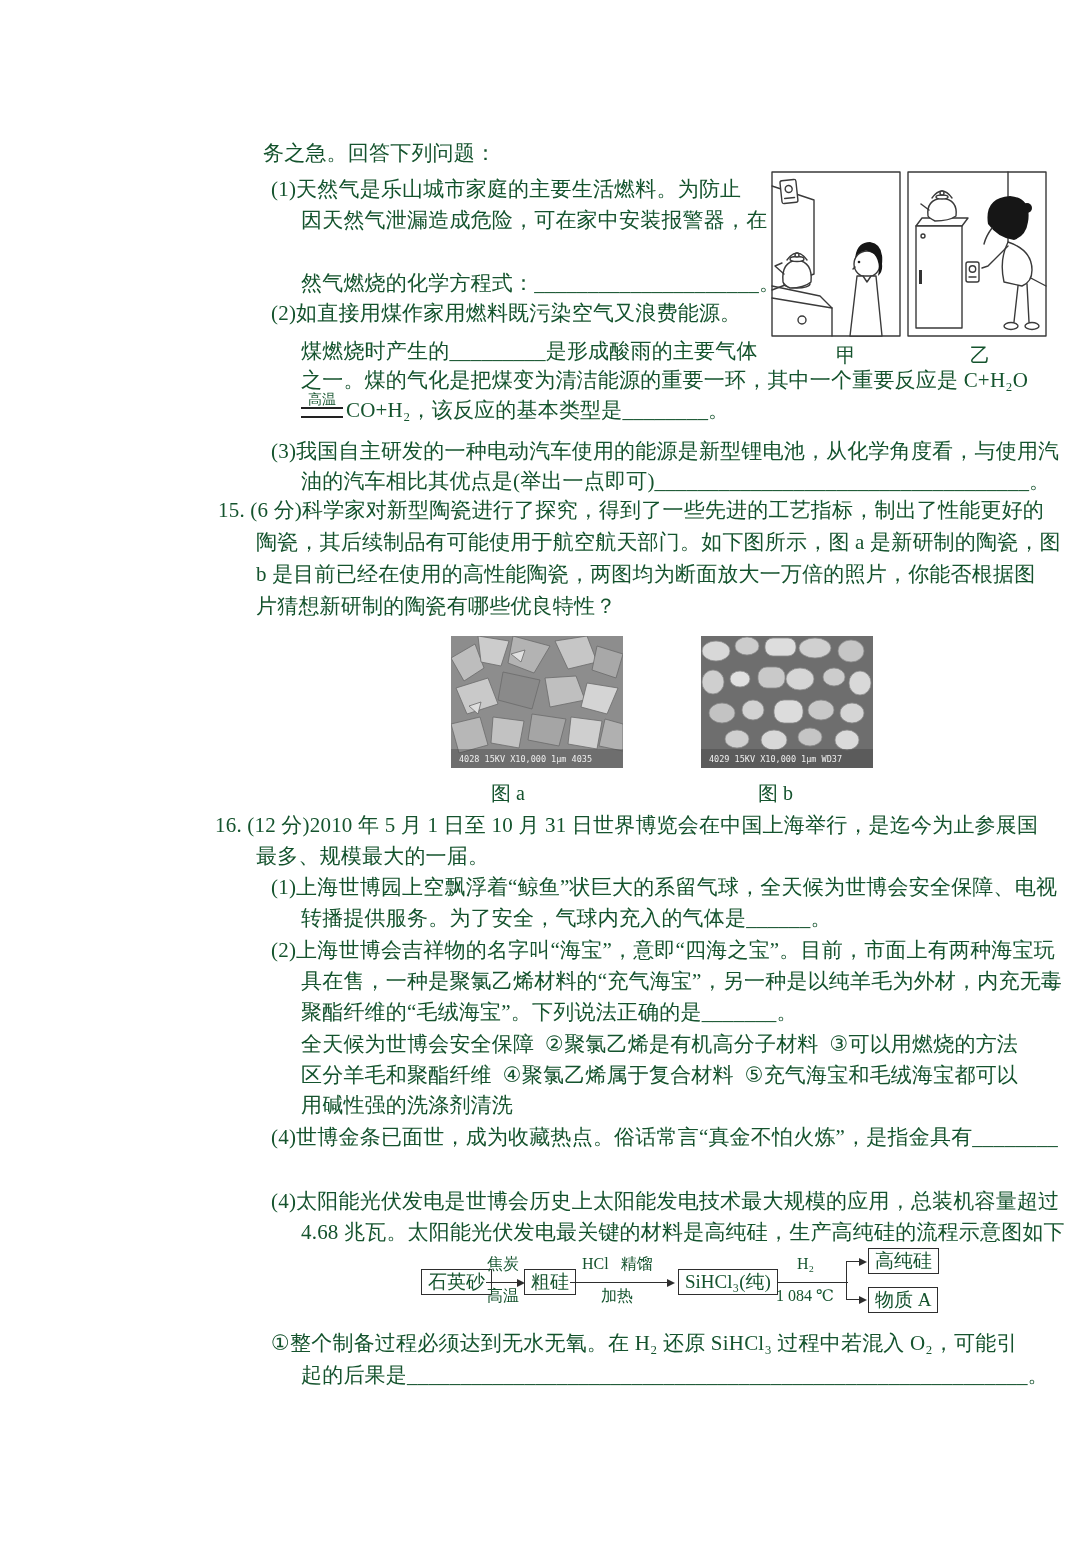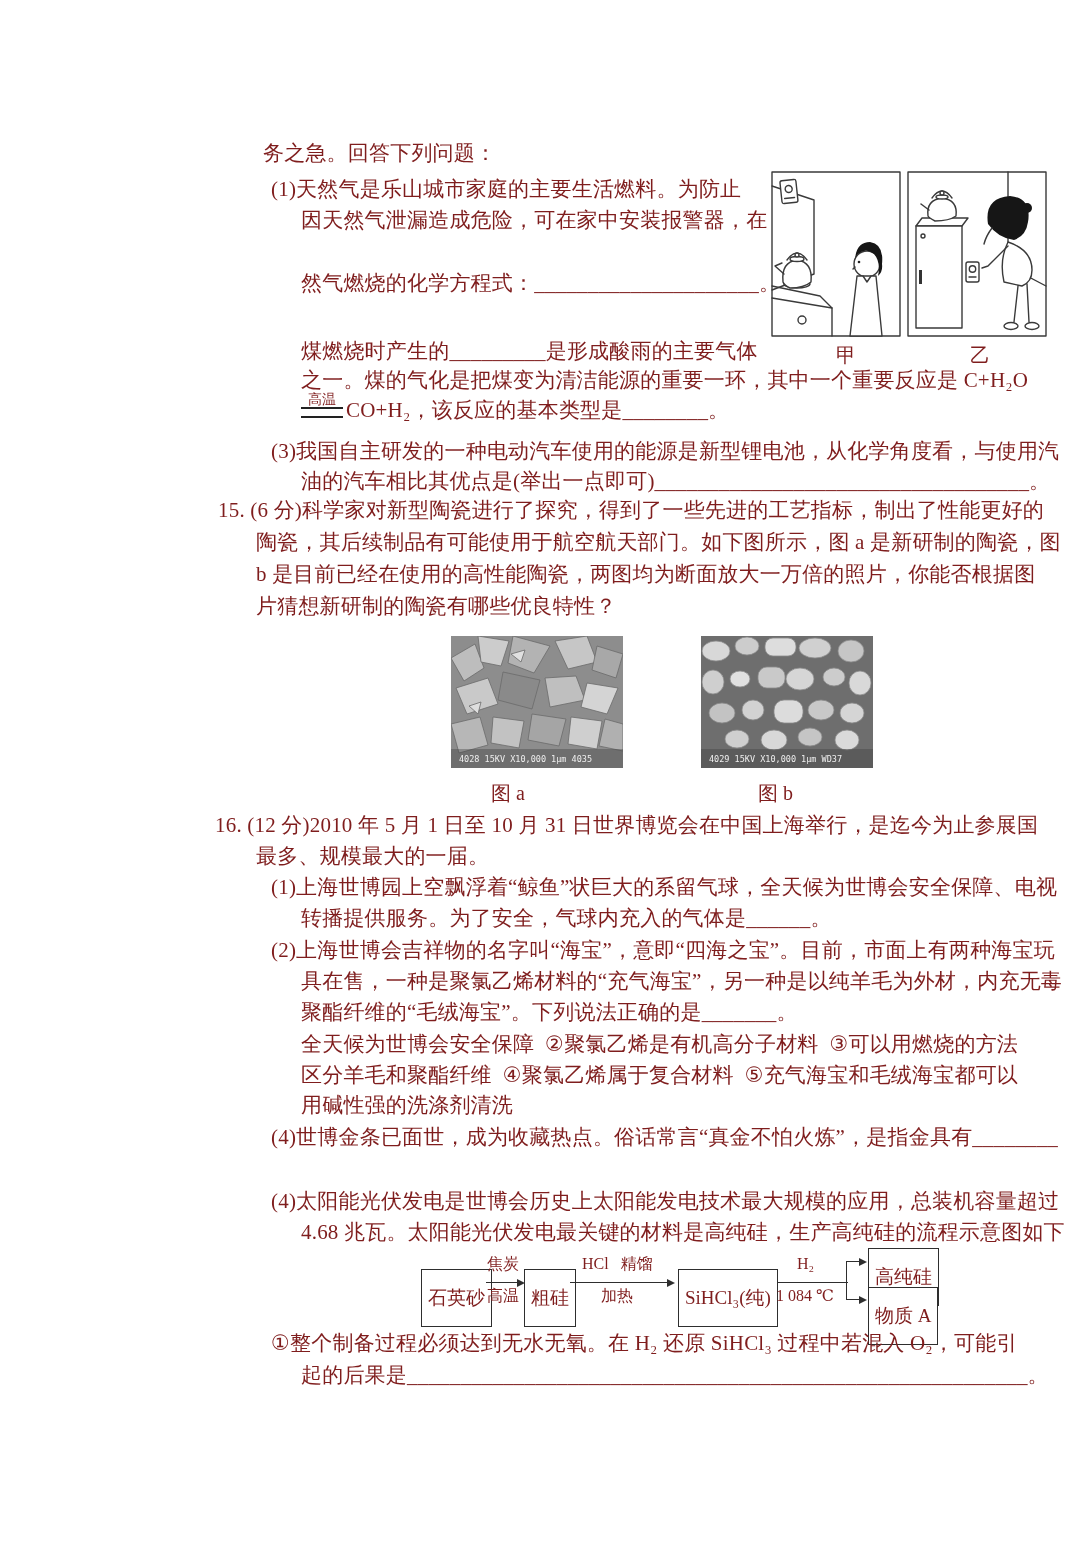--- a/index.html
+++ b/index.html
@@ -1,45 +1,46 @@
 <!DOCTYPE html>
 <html><head>
 <meta charset="utf-8">
 <style>
   html,body{margin:0;padding:0;background:#e8e8e8;}
   .page{position:relative;width:1065px;height:1558px;background:#ffffff;margin:0 auto;
-        font-family:"Liberation Serif","DejaVu Serif","DejaVu Sans",serif;color:#7f1d1d;overflow:hidden;}
+        font-family:"Liberation Serif","DejaVu Serif","DejaVu Sans",serif;color:#14532d;overflow:hidden;}
   .ln{position:absolute;font-size:21px;line-height:26px;white-space:pre;letter-spacing:.2px;}
   .kai{}
   .figlabel{position:absolute;font-size:20px;white-space:pre;}
   
   .eqrow{position:absolute;display:flex;align-items:flex-end;}
   .cond{display:flex;flex-direction:column;align-items:center;margin-right:3px;}
   .cond .ctxt{font-size:14px;line-height:15px;}
   .cond .dbl{width:42px;height:7px;border-top:2px solid #222;border-bottom:2px solid #222;margin-bottom:5px;}
   
-  .fbox{position:absolute;border:1.7px solid #2e2e2e;padding:16px 6px;font-size:19px;line-height:24px;white-space:pre;background:#fff;}
+  .fbox{position:absolute;border:1.7px solid #2e2e2e;padding:0 6px;font-size:19px;line-height:24px;white-space:pre;background:#fff;}
   .alabel{position:absolute;font-size:16px;line-height:18px;white-space:pre;}
   .hline{position:absolute;border-top:1.7px solid #2e2e2e;}
   .vline{position:absolute;border-left:1.7px solid #2e2e2e;}
   .ah{position:absolute;width:0;height:0;border-top:4.5px solid transparent;border-bottom:4.5px solid transparent;border-left:8px solid #2e2e2e;}
   svg .sk{stroke:#3a3a3a;stroke-width:1.4;fill:none;stroke-linecap:round;stroke-linejoin:round;}
   svg .skw{stroke:#3a3a3a;stroke-width:1.4;fill:#ffffff;stroke-linejoin:round;}
   svg .hair{fill:#161616;stroke:none;}
   .stamp{font-family:"DejaVu Sans Mono",monospace;}
 </style>
 </head>
 <body>
 
 <div class="page">
 
   <div class="ln" style="left:263px;top:140px">务之急。回答下列问题：</div>
   <div class="ln" style="left:271px;top:176px">(1)天然气是乐山城市家庭的主要生活燃料。为防止</div>
   <div class="ln" style="left:301px;top:207px">因天然气泄漏造成危险，可在家中安装报警器，在</div>
   <div class="ln" style="left:301px;top:270px">然气燃烧的化学方程式：_____________________。</div>
+  <div class="ln" style="left:271px;top:300px">(2)如直接用煤作家用燃料既污染空气又浪费能源。</div>
   <div class="ln" style="left:301px;top:338px">煤燃烧时产生的_________是形成酸雨的主要气体</div>
   <div class="ln" style="left:301px;top:367px">之一。煤的气化是把煤变为清洁能源的重要一环，其中一个重要反应是 C+H₂O</div>
 
   <div class="eqrow" style="left:301px;top:392px">
     <span class="cond">
       <span class="ctxt">高温</span>
       <span class="dbl"></span>
     </span>
     <span class="ln" style="position:static">CO+H₂，该反应的基本类型是________。</span>
   </div>

